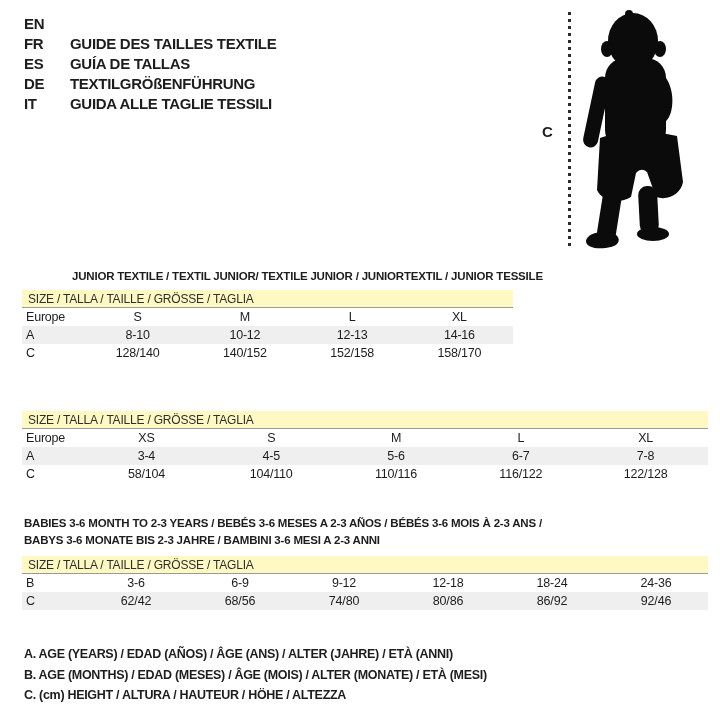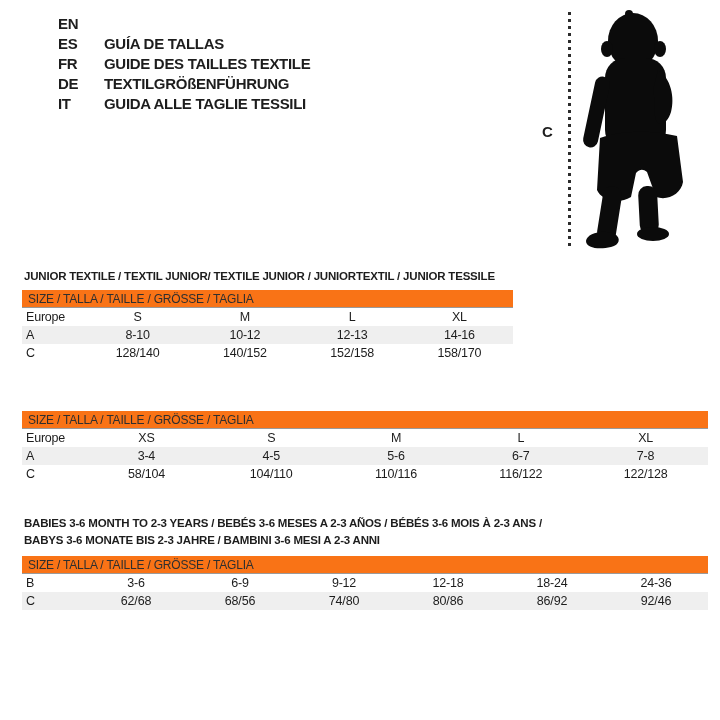--- a/index.html
+++ b/index.html
@@ -19,21 +19,21 @@
 
   
   .lang-list { position: absolute; left: 24px; top: 14px; }
   .lang-row {
     display: flex;
     font-weight: 700;
     font-size: 15px;
     line-height: 20px;
     letter-spacing: -0.3px;
   }
-  .lang-code { width: 46px; flex: 0 0 46px; margin-left: 34px; }
+  .lang-code { width: 46px; flex: 0 0 46px; }
 
   
   .figure { position: absolute; left: 530px; top: 0; width: 190px; height: 260px; margin: 0; }
   .measure-line {
     position: absolute; left: 38px; top: 12px;
     width: 3px; height: 238px;
     background: repeating-linear-gradient(#2c2c2c 0 3px, transparent 3px 7px);
   }
   .measure-label {
     position: absolute; left: 12px; top: 123px;
@@ -43,40 +43,40 @@
 
   
   .section-title {
     position: absolute; left: 24px;
     font-weight: 700;
     font-size: 11.5px;
     line-height: 17px;
     letter-spacing: -0.2px;
     white-space: nowrap;
   }
-  .title-1 { top: 258px; }
+  .title-1 { top: 258px; margin-left: 48px; }
   .title-2 { top: 381px; }
   .title-3 { top: 505px; white-space: normal; width: 600px; }
 
   
   .size-table {
     position: absolute;
     border-collapse: collapse;
     table-layout: fixed;
     font-size: 12.5px;
     letter-spacing: -0.2px;
   }
   .tbl-1 { left: 22px; top: 290px; width: 491px; }
   .tbl-2 { left: 22px; top: 411px; width: 686px; }
   .tbl-3 { left: 22px; top: 556px; width: 686px; }
   .size-table col.label-col { width: 62px; }
   .size-table td { padding: 0; text-align: center; height: 18px; }
   .size-table td.row-label { text-align: left; padding-left: 4px; }
   .size-table tr.bar td {
-    background: #f97316;
+    background: #fef9c3;
     color: #2f2f2f;
     text-align: left;
     padding-left: 6px;
     height: 17px;
     font-size: 12px;
     border-bottom: 1px solid #9a9a9a;
   }
   .size-table tr.striped td { background: #efefef; }
 
   
@@ -91,26 +91,26 @@
 </head>
 <body>
 
 <div class="page">
 
   <section class="lang-list">
     <div class="lang-row">
       <span class="lang-code">EN</span>
     </div>
     <div class="lang-row">
+      <span class="lang-code">FR</span>
+      <span class="lang-label">GUIDE DES TAILLES TEXTILE</span>
+    </div>
+    <div class="lang-row">
       <span class="lang-code">ES</span>
       <span class="lang-label">GUÍA DE TALLAS</span>
-    </div>
-    <div class="lang-row">
-      <span class="lang-code">FR</span>
-      <span class="lang-label">GUIDE DES TAILLES TEXTILE</span>
     </div>
     <div class="lang-row">
       <span class="lang-code">DE</span>
       <span class="lang-label">TEXTILGRÖßENFÜHRUNG</span>
     </div>
     <div class="lang-row">
       <span class="lang-code">IT</span>
       <span class="lang-label">GUIDA ALLE TAGLIE TESSILI</span>
     </div>
   </section>
@@ -235,24 +235,29 @@
         <td class="row-label">B</td>
         <td>3-6</td>
         <td>6-9</td>
         <td>9-12</td>
         <td>12-18</td>
         <td>18-24</td>
         <td>24-36</td>
       </tr>
       <tr class="striped">
         <td class="row-label">C</td>
-        <td>62/68</td>
+        <td>62/42</td>
         <td>68/56</td>
         <td>74/80</td>
         <td>80/86</td>
         <td>86/92</td>
         <td>92/46</td>
       </tr>
     </tbody>
   </table>
 
+  <section class="notes">
+    <div>A. AGE (YEARS) / EDAD (AÑOS) / ÂGE (ANS) / ALTER (JAHRE) / ETÀ (ANNI)</div>
+    <div>B. AGE (MONTHS) / EDAD (MESES) / ÂGE (MOIS) / ALTER (MONATE) / ETÀ (MESI)</div>
+    <div>C. (cm) HEIGHT / ALTURA / HAUTEUR / HÖHE / ALTEZZA</div>
+  </section>
 
 </div>
 
 </body></html>

